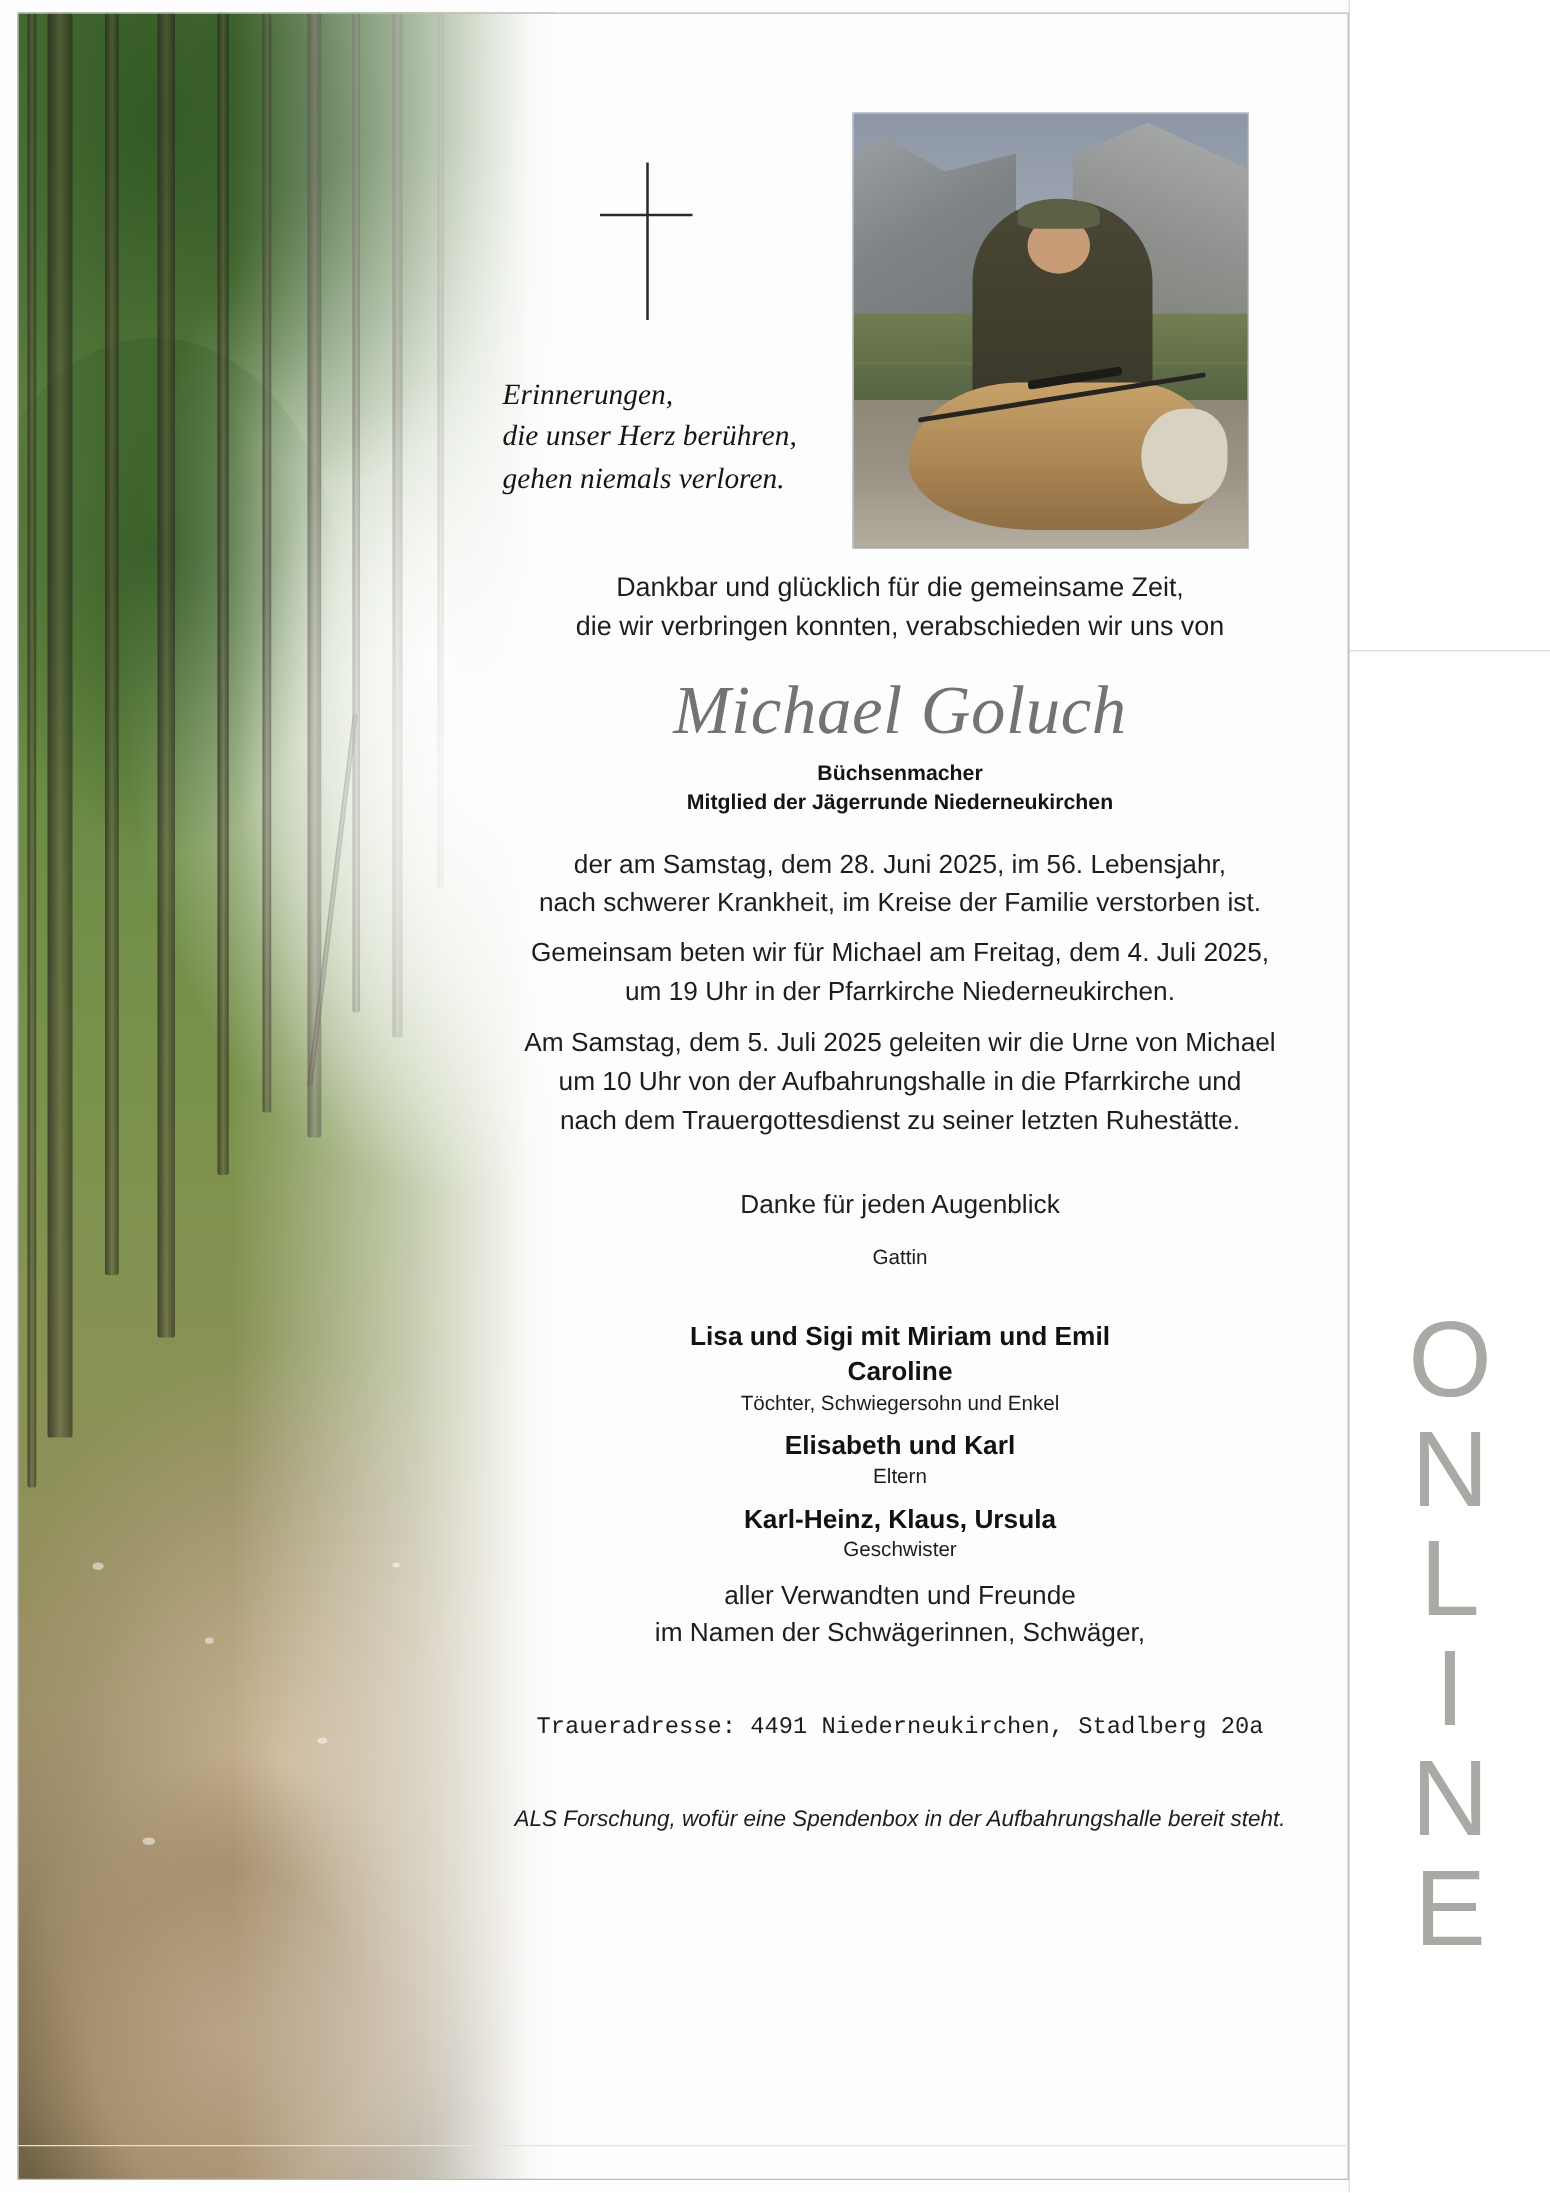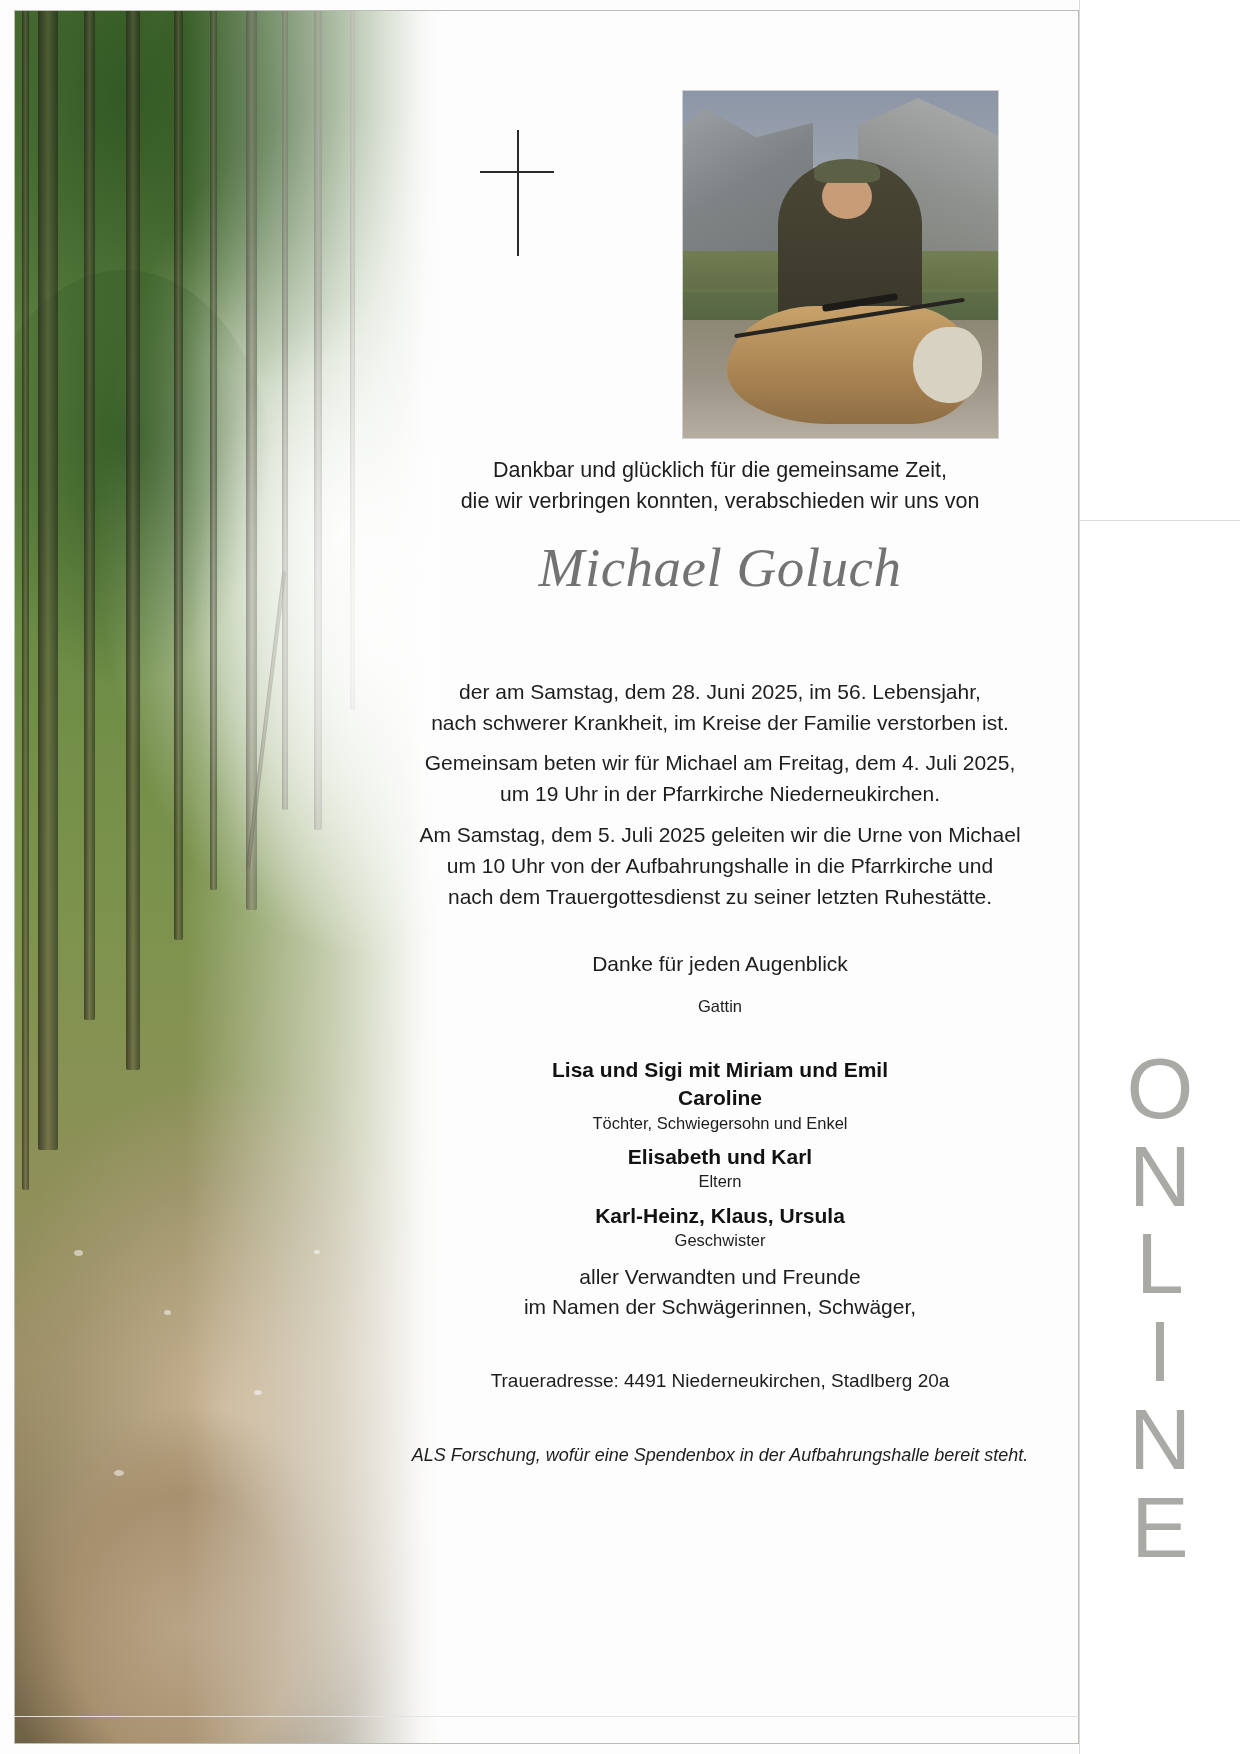--- a/index.html
+++ b/index.html
@@ -317,20 +317,21 @@
     line-height: 1.45;
     color: #1d1d1d;
   }
 
   .address {
     position: absolute;
     left: 0; top: 1370px; width: 700px;
     text-align: center;
     font-size: 19px;
     color: #1d1d1d;
+    font-family: Liberation Mono, monospace;
   }
 
   .donation {
     position: absolute;
     left: 0; top: 1442px; width: 700px;
     text-align: center;
     font-family: "Liberation Sans", sans-serif;
     font-style: italic;
     font-size: 18px;
     line-height: 1.5;
@@ -384,20 +385,25 @@
     <div class="mist"></div>
   </div>
 
   <div class="content">
 
     <div class="cross">
       <div class="v"></div>
       <div class="h"></div>
     </div>
 
+    <div class="verse">
+      <div>Erinnerungen,</div>
+      <div>die unser Herz berühren,</div>
+      <div>gehen niemals verloren.</div>
+    </div>
 
     <div class="photo">
       <div class="ph-sky"></div>
       <div class="ph-rock-l"></div>
       <div class="ph-rock-r"></div>
       <div class="ph-grass"></div>
       <div class="ph-ground"></div>
       <div class="ph-man"></div>
       <div class="ph-face"></div>
       <div class="ph-cap"></div>
@@ -407,20 +413,24 @@
       <div class="ph-scope"></div>
     </div>
 
     <div class="lead">
       <div>Dankbar und glücklich für die gemeinsame Zeit,</div>
       <div>die wir verbringen konnten, verabschieden wir uns von</div>
     </div>
 
     <div class="name">Michael Goluch</div>
 
+    <div class="roles">
+      <div>Büchsenmacher</div>
+      <div>Mitglied der Jägerrunde Niederneukirchen</div>
+    </div>
 
     <div class="para p1">
       <div>der am Samstag, dem 28. Juni 2025, im 56. Lebensjahr,</div>
       <div>nach schwerer Krankheit, im Kreise der Familie verstorben ist.</div>
     </div>
 
     <div class="para p2">
       <div>Gemeinsam beten wir für Michael am Freitag, dem 4. Juli 2025,</div>
       <div>um 19 Uhr in der Pfarrkirche Niederneukirchen.</div>
     </div>

